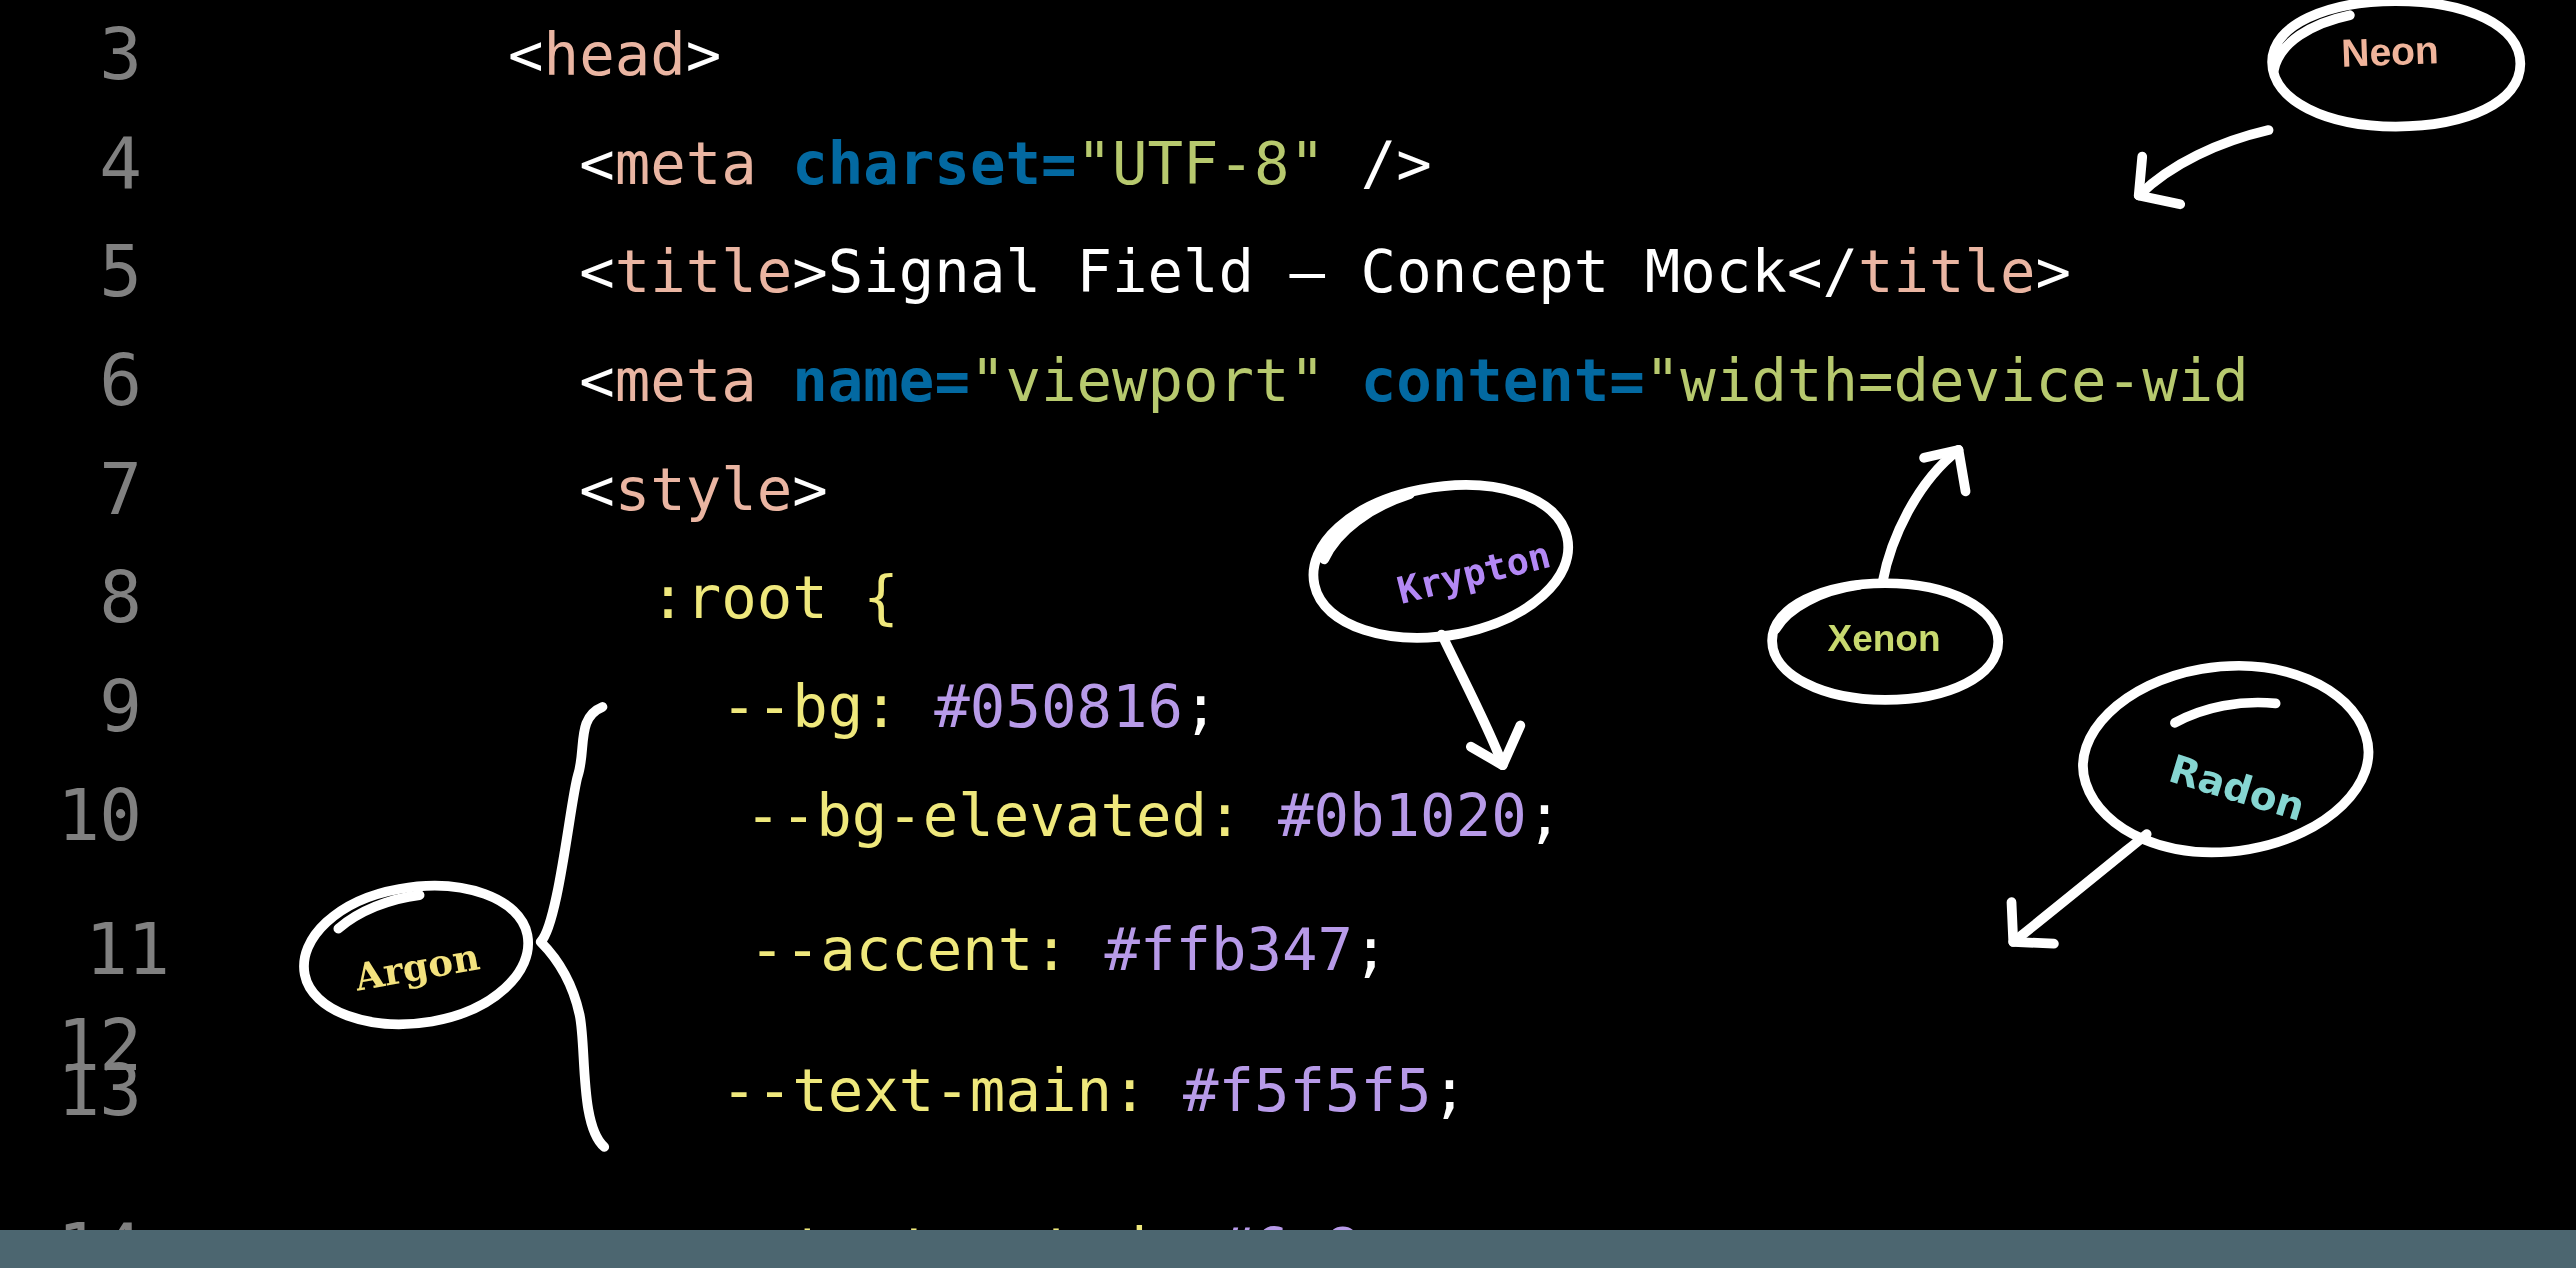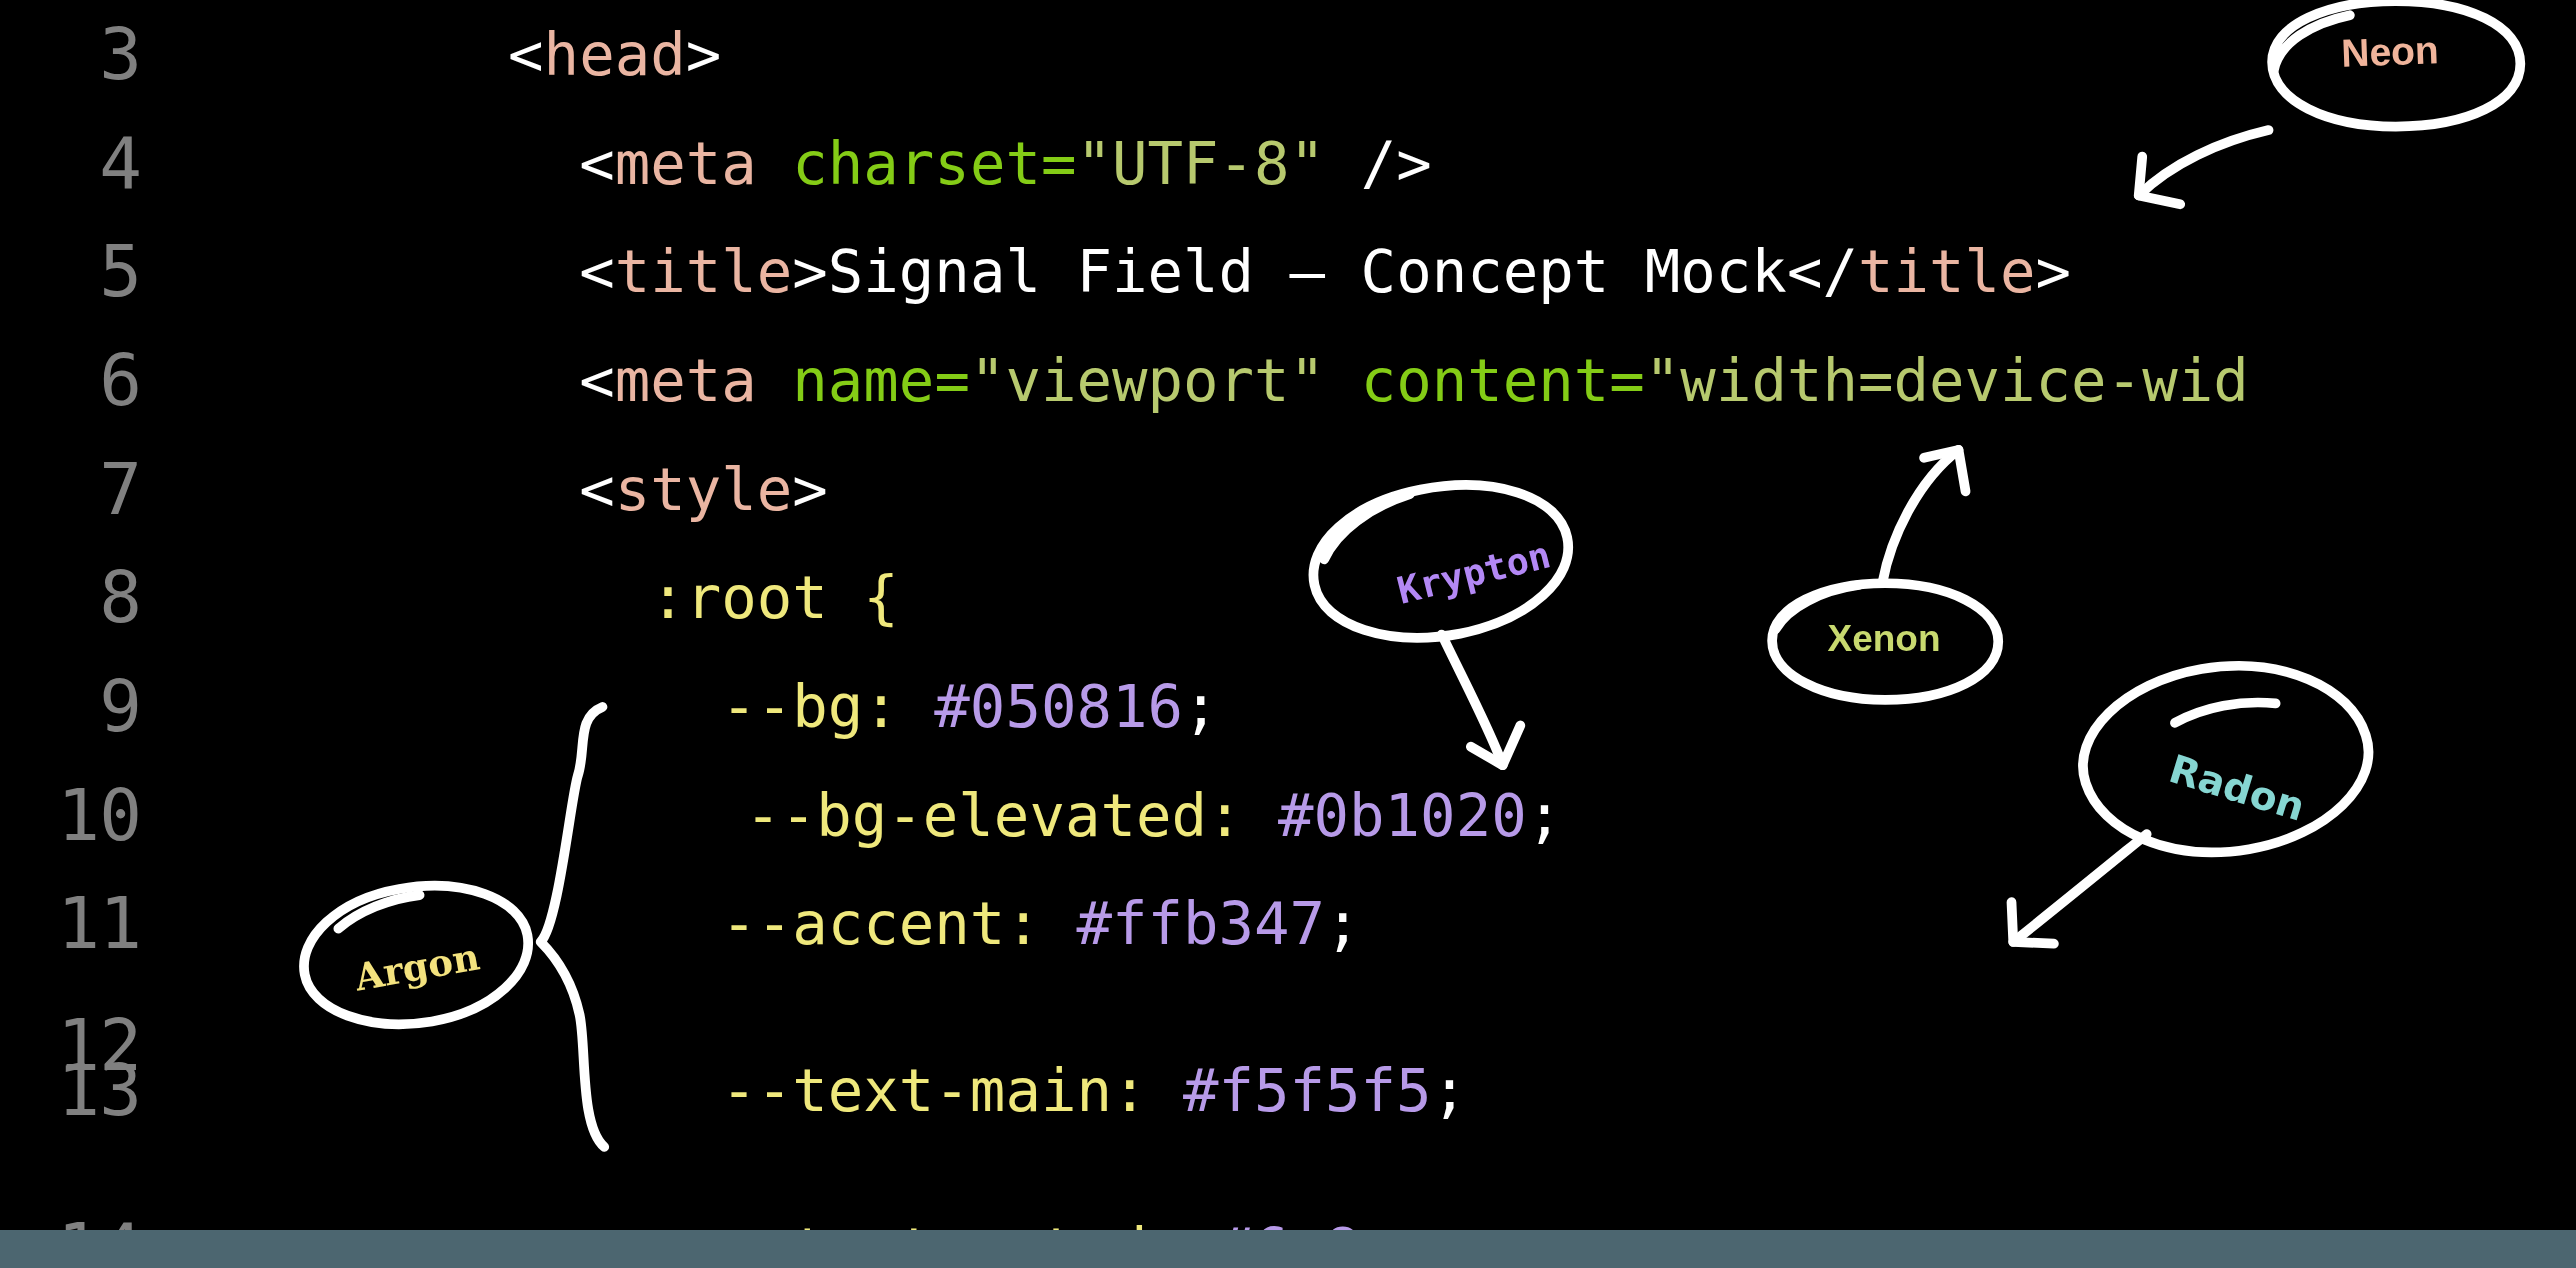--- a/index.html
+++ b/index.html
@@ -33,21 +33,21 @@
   .ltext{
     margin-left:225px;
     font-size:59px;
     letter-spacing:0px;
     font-family:"DejaVu Sans Mono","Liberation Mono",monospace;
     white-space:pre;
   }
   
   .t-punct   {color:#ffffff;}
   .t-tag     {color:#eab5a2;}
-  .t-attr    {color:#84cc16;}
+  .t-attr    {color:#0369a1;font-weight:bold;}
   .t-string  {color:#b7c96e;}
   .t-text    {color:#ffffff;}
   .t-prop    {color:#efe87c;}
   .t-hex     {color:#b79ae8;}
   .t-fn      {color:#b79ae8;}
   .t-num     {color:#8ed3c7;}
 
   .statusbar{
     position:absolute;
     left:0;right:0;bottom:0;
@@ -109,21 +109,21 @@
 <div class="editor">
 
   <div class="code-line" style="top:0px;"><span class="lnum">3</span><span class="ltext"><span class="t-punct">    &lt;</span><span class="t-tag">head</span><span class="t-punct">&gt;</span></span></div>
   <div class="code-line" style="top:109px;"><span class="lnum">4</span><span class="ltext"><span class="t-punct">      &lt;</span><span class="t-tag">meta</span><span class="t-text"> </span><span class="t-attr">charset</span><span class="t-attr">=</span><span class="t-string">"UTF-8"</span><span class="t-punct"> /&gt;</span></span></div>
   <div class="code-line" style="top:217px;"><span class="lnum">5</span><span class="ltext"><span class="t-punct">      &lt;</span><span class="t-tag">title</span><span class="t-punct">&gt;</span><span class="t-text">Signal Field — Concept Mock</span><span class="t-punct">&lt;/</span><span class="t-tag">title</span><span class="t-punct">&gt;</span></span></div>
   <div class="code-line" style="top:326px;"><span class="lnum">6</span><span class="ltext"><span class="t-punct">      &lt;</span><span class="t-tag">meta</span><span class="t-text"> </span><span class="t-attr">name</span><span class="t-attr">=</span><span class="t-string">"viewport"</span><span class="t-text"> </span><span class="t-attr">content</span><span class="t-attr">=</span><span class="t-string">"width=device-wid</span></span></div>
   <div class="code-line" style="top:435px;"><span class="lnum">7</span><span class="ltext"><span class="t-punct">      &lt;</span><span class="t-tag">style</span><span class="t-punct">&gt;</span></span></div>
   <div class="code-line" style="top:543px;"><span class="lnum">8</span><span class="ltext"><span class="t-prop">        :root {</span></span></div>
   <div class="code-line" style="top:652px;"><span class="lnum">9</span><span class="ltext"><span class="t-prop">          --bg: </span><span class="t-hex">#050816</span><span class="t-punct">;</span></span></div>
   <div class="code-line" style="top:761px;gap:24px;"><span class="lnum">10</span><span class="ltext"><span class="t-prop">          --bg-elevated: </span><span class="t-hex">#0b1020</span><span class="t-punct">;</span></span></div>
-  <div class="code-line" style="top:869px;"><span class="lnum">11</span><span class="ltext"><span class="t-prop">          --accent: </span><span class="t-hex">#ffb347</span><span class="t-punct">;</span></span></div>
+  <div class="code-line" style="top:895px;padding-left:28px;"><span class="lnum">11</span><span class="ltext"><span class="t-prop">          --accent: </span><span class="t-hex">#ffb347</span><span class="t-punct">;</span></span></div>
   <div class="code-line" style="top:978px;align-items:flex-end;"><span class="lnum">12</span></div>
   <div class="code-line" style="top:1036px;"><span class="lnum">13</span><span class="ltext"><span class="t-prop">          --text-main: </span><span class="t-hex">#f5f5f5</span><span class="t-punct">;</span></span></div>
   <div class="code-line" style="top:1195px;"><span class="lnum">14</span><span class="ltext"><span class="t-prop">          --text-muted: </span><span class="t-hex">#6a8</span><span class="t-punct">;</span></span></div>
 
 </div>
 
 <div class="anno-layer">
   <svg class="anno-svg" viewBox="0 0 2916 1436" xmlns="http://www.w3.org/2000/svg">
     <g fill="none" stroke="#ffffff" stroke-width="11" stroke-linecap="round" stroke-linejoin="round">
 

